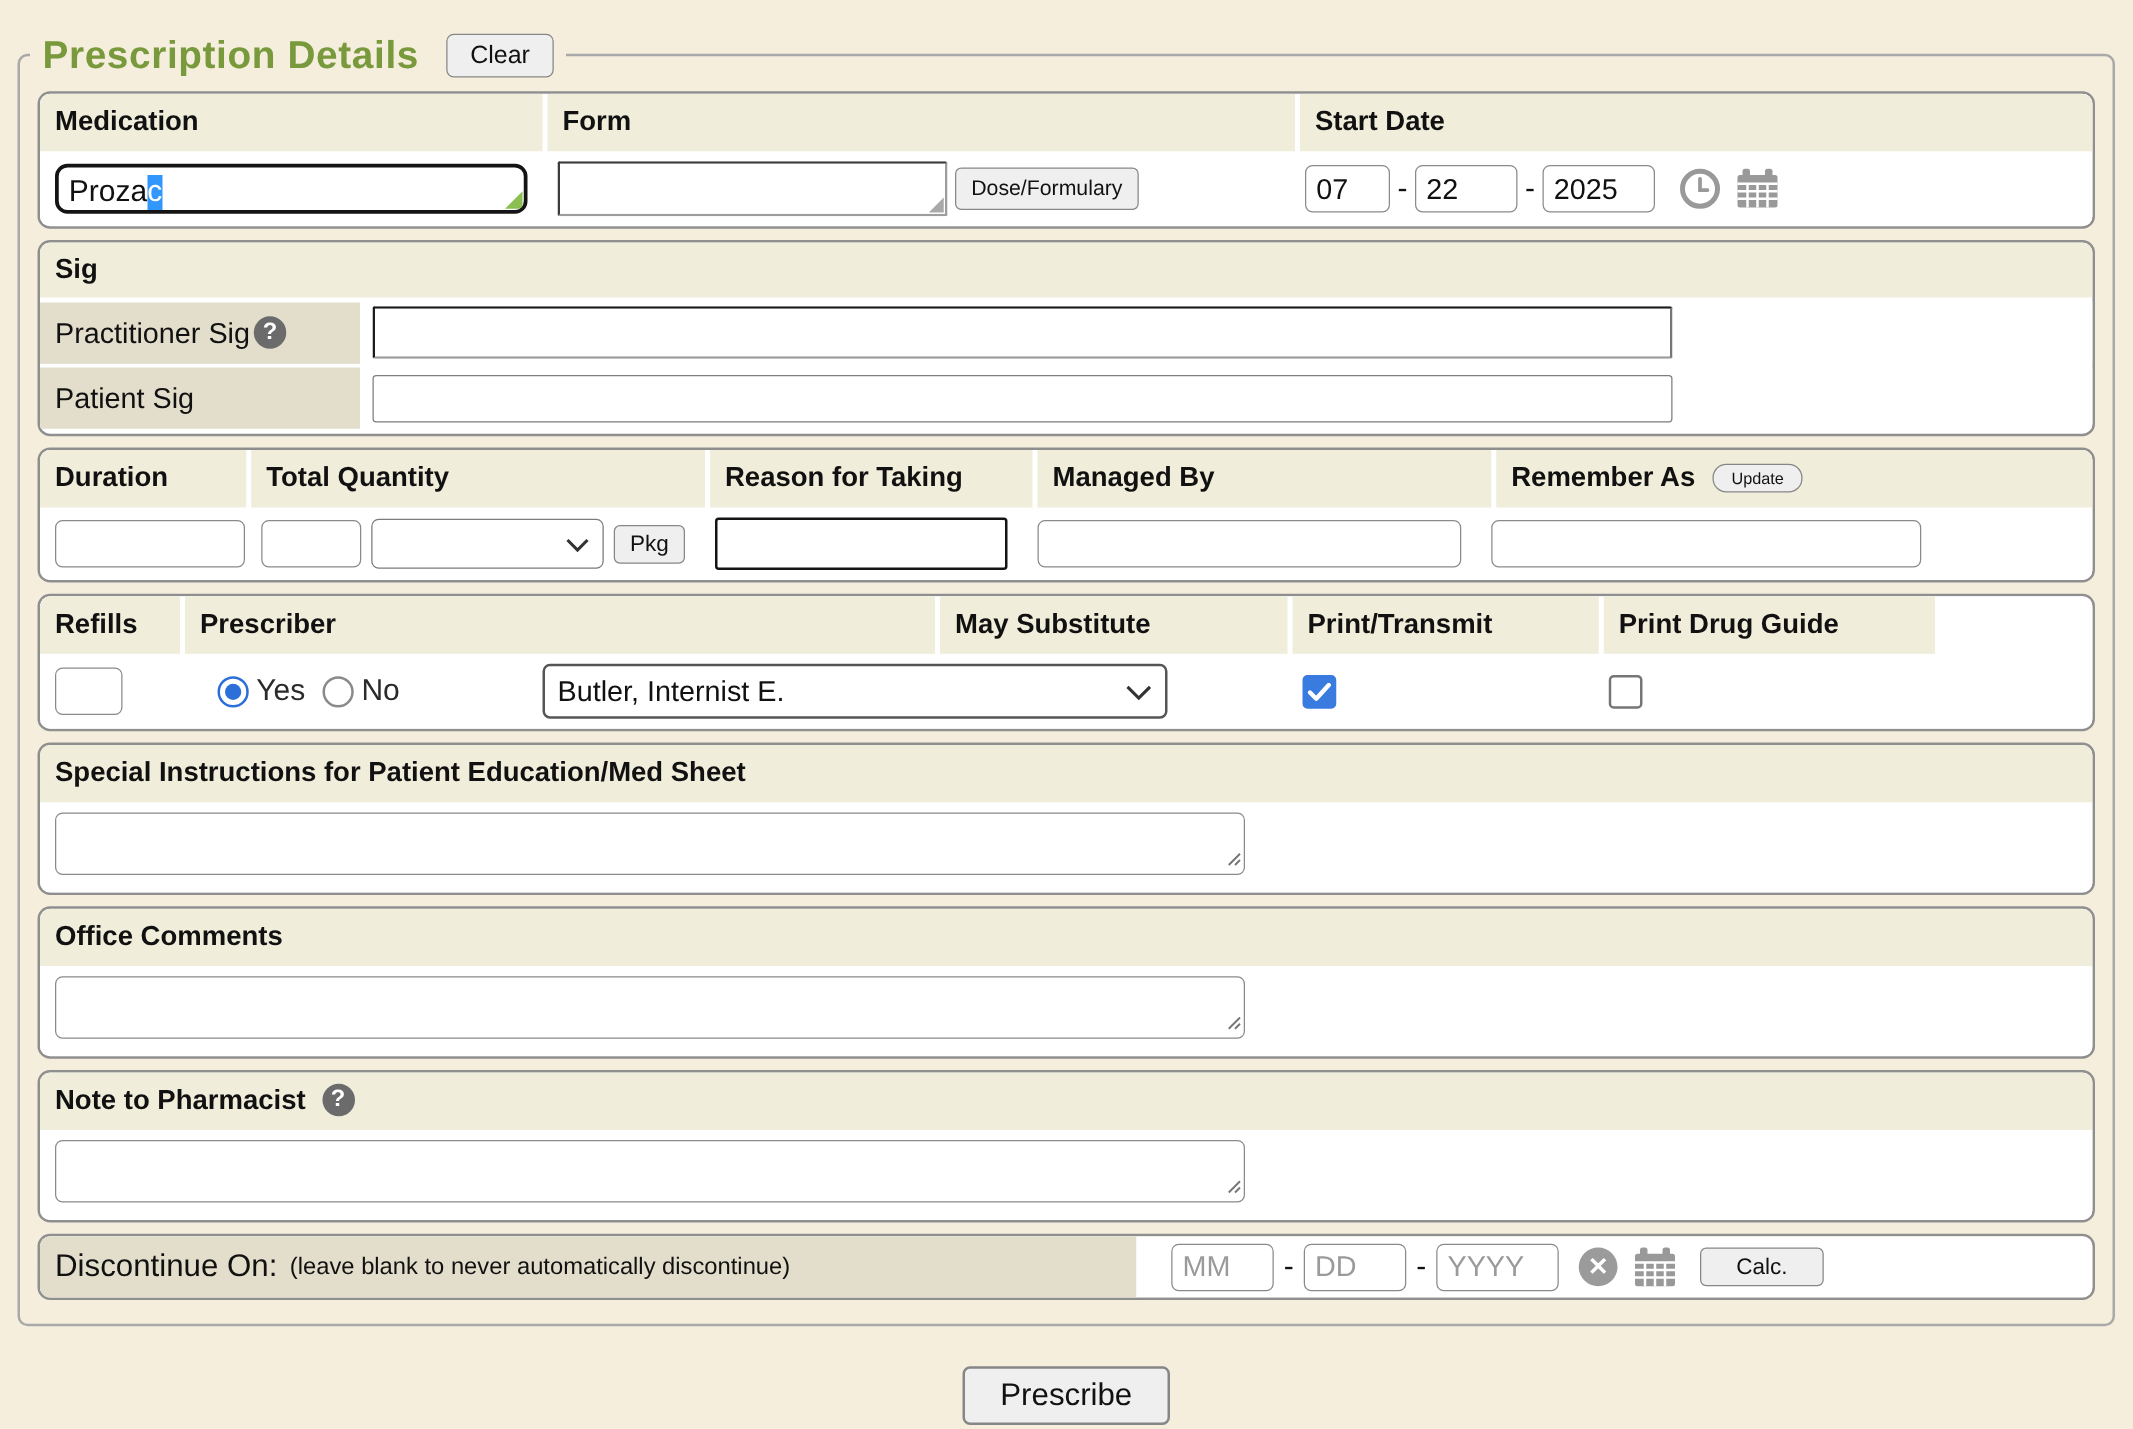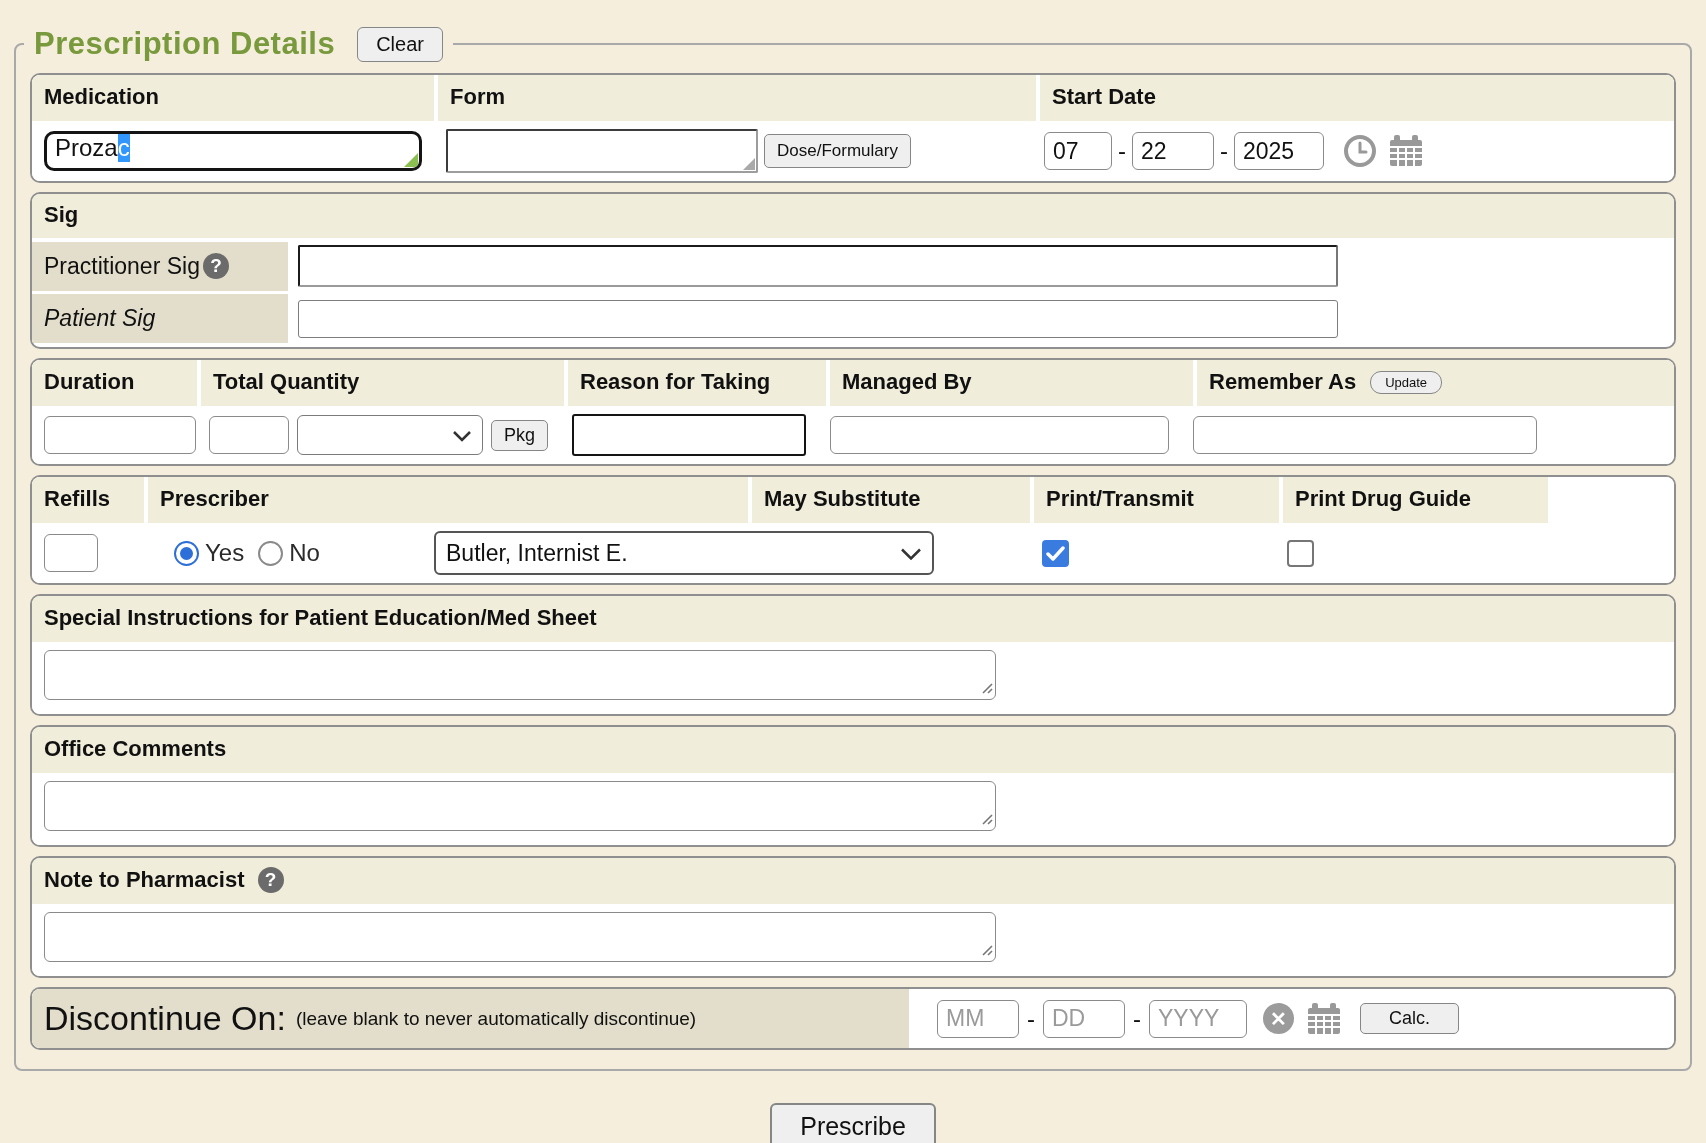--- a/index.html
+++ b/index.html
@@ -48,21 +48,21 @@
   .w-ref { width:112px; } .w-ms { width:278px; } .w-presc { width:600px; } .w-pt { width:245px; } .w-pdg { width:265px; }
 
   .body-row { display:flex; align-items:center; min-height:58px; padding:8px 0; background:#fff; }
   .col { padding:0 12px; display:flex; align-items:center; }
   .row-flex { display:flex; align-items:center; gap:6px; }
 
   
   .med-input {
     position:relative; width:378px; height:40px;
     border:3px solid #141414; border-radius:10px; background:#fff;
-    font-size:24px; display:flex; align-items:flex-start; padding:0 8px; overflow:hidden;
+    font-size:24px; display:flex; align-items:flex-end; padding:0 8px; overflow:hidden;
   }
   .sel { background:#3297fd; color:#fff; }
   .corner-green { position:absolute; right:1px; bottom:1px; width:0; height:0;
     border-left:14px solid transparent; border-bottom:14px solid #8cbf52; }
   .corner-gray { position:absolute; right:1px; bottom:1px; width:0; height:0;
     border-left:12px solid transparent; border-bottom:12px solid #a9a9a9; }
   .form-input {
     position:relative; width:312px; height:44px; background:#fff;
     border:2px solid; border-color:#3c3c3c #9d9d9d #9d9d9d #3c3c3c; border-radius:2px;
   }
@@ -117,21 +117,21 @@
   .ta-body { background:#fff; padding:8px 12px 14px 12px; }
   .ta-wrap { position:relative; width:952px; height:50px; }
   .ta-box { width:100%; height:100%; border:1px solid #8a8a8a; border-radius:6px; background:#fff; }
   .grip { position:absolute; right:3px; bottom:2px; }
 
   .disc-row { display:flex; align-items:stretch; background:#fff; }
   .disc-label {
     width:877px; background:#e2decb; display:flex; align-items:center; gap:10px;
     padding:10px 12px; flex-shrink:0;
   }
-  .disc-main { font-size:34px; }
+  .disc-main { font-size:25px; }
   .disc-hint { font-size:19px; }
   .disc-inputs { flex:1; display:flex; align-items:center; gap:6px; padding:5px 10px 5px 28px; }
 
   .icon { display:inline-flex; align-items:center; justify-content:center; }
   .xcircle { width:31px; height:31px; border-radius:50%; background:#9b9b9b; color:#fff;
     font-size:20px; font-weight:bold; display:inline-flex; align-items:center; justify-content:center; }
 
   .prescribe-wrap { text-align:center; margin-top:32px; }
   .ml6{margin-left:6px;} .ml10{margin-left:10px;} .ml14{margin-left:14px;}
 </style>
@@ -199,21 +199,21 @@
     <div class="sig-hdr">Sig</div>
     <div class="sig-row">
       <div class="label-cell">
         <span>Practitioner Sig</span>
         <span class="qmark">?</span>
       </div>
       <div class="sig-input-wrap">
         <div class="sig-input-1"></div>
       </div>
     </div>
-    <div class="sig-row" style="margin-bottom:4px;font-style:italic;">
+    <div class="sig-row" style="margin-bottom:4px;">
       <div class="label-cell">
         <span>Patient Sig</span>
       </div>
       <div class="sig-input-wrap">
         <div class="sig-input-2"></div>
       </div>
     </div>
   </div>
 
   <div class="section">

